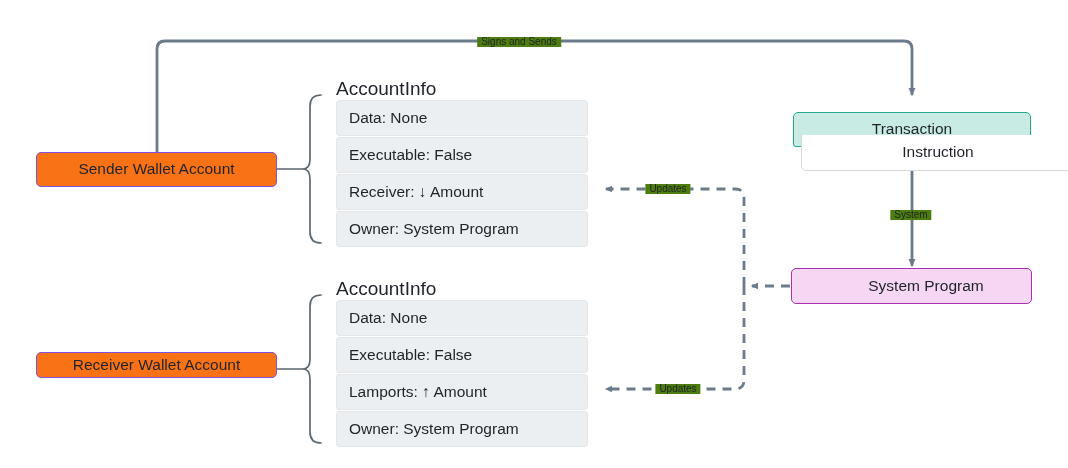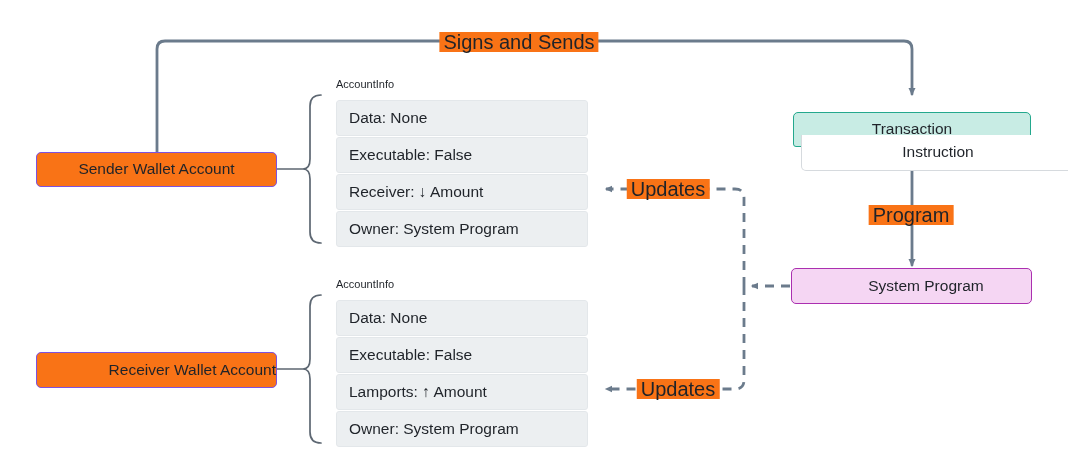--- a/index.html
+++ b/index.html
@@ -46,21 +46,21 @@
   
   .sysprog{
     background:#f5d6f3;
     border:1.8px solid #ab2fb0;
     border-radius:5px;
   }
 
   
   .caption{
     position:absolute;
-    font-size:11px;
+    font-size:19px;
     color:#1f2329;
     white-space:nowrap;
   }
 
   
   .ai-table{
     position:absolute;
     box-sizing:border-box;
     display:flex;flex-direction:column;
     border-radius:3px;
@@ -78,23 +78,23 @@
     font-size:15.5px;
     color:#1f2329;
     white-space:nowrap;
     margin-bottom:1px;
   }
   .ai-row:last-child{margin-bottom:8px;}
 
   
   .edge-label{
     position:absolute;
-    font-size:20px;
+    font-size:10px;
     color:#1f2329;
-    background:#f97316;
+    background:#4d7c0f;
     padding:0 4px;
     white-space:nowrap;
     line-height:1;
     transform:translate(-50%,-50%);
   }
 </style>
 </head>
 <body>
 
 <div id="stage">
@@ -123,31 +123,31 @@
              M321,95 Q310,95 310,106 L310,159 Q310,169 303,169
              Q310,169 310,179 L310,232 Q310,243 321,243" fill="none" stroke="#5d6772" stroke-width="1.7" stroke-linecap="round" stroke-linejoin="round"></path>
 
     <path d="M277,369 L303,369
              M321,295 Q310,295 310,306 L310,359 Q310,369 303,369
              Q310,369 310,379 L310,432 Q310,443 321,443" fill="none" stroke="#5d6772" stroke-width="1.7" stroke-linecap="round" stroke-linejoin="round"></path>
   </svg>
 
   <div class="edge-label" style="left:519px;top:42px;">Signs and Sends</div>
 
-  <div class="edge-label" style="left:911px;top:215px;">Program</div>
+  <div class="edge-label" style="left:911px;top:215px;">System</div>
 
   <div class="edge-label" style="left:668px;top:189px;">Updates</div>
 
   <div class="edge-label" style="left:678px;top:389px;">Updates</div>
 
   <div class="node wallet" style="left:36px;top:152px;width:241px;height:35px;">
     <span>Sender Wallet Account</span>
   </div>
 
-  <div class="node wallet" style="left:36px;top:352px;width:241px;height:36px;justify-content:flex-end;">
+  <div class="node wallet" style="left:36px;top:352px;width:241px;height:26px;">
     <span>Receiver Wallet Account</span>
   </div>
 
   <div class="node tx-head" style="left:793px;top:112px;width:238px;height:35px;">
     <span>Transaction</span>
   </div>
 
   <div class="node tx-body" style="left:801px;top:135px;width:274px;height:36px;">
     <span>Instruction</span>
   </div>

